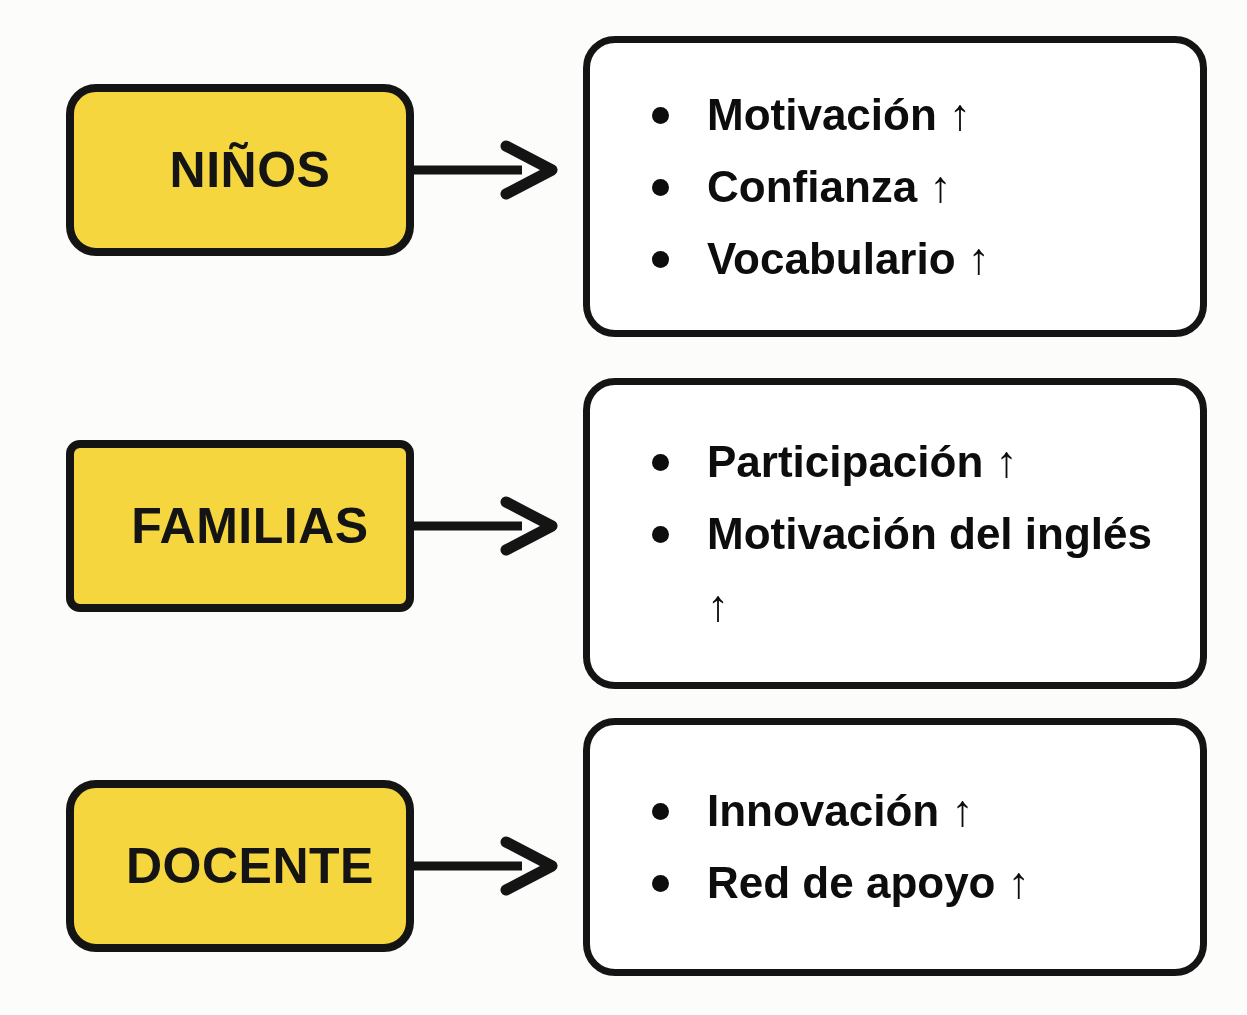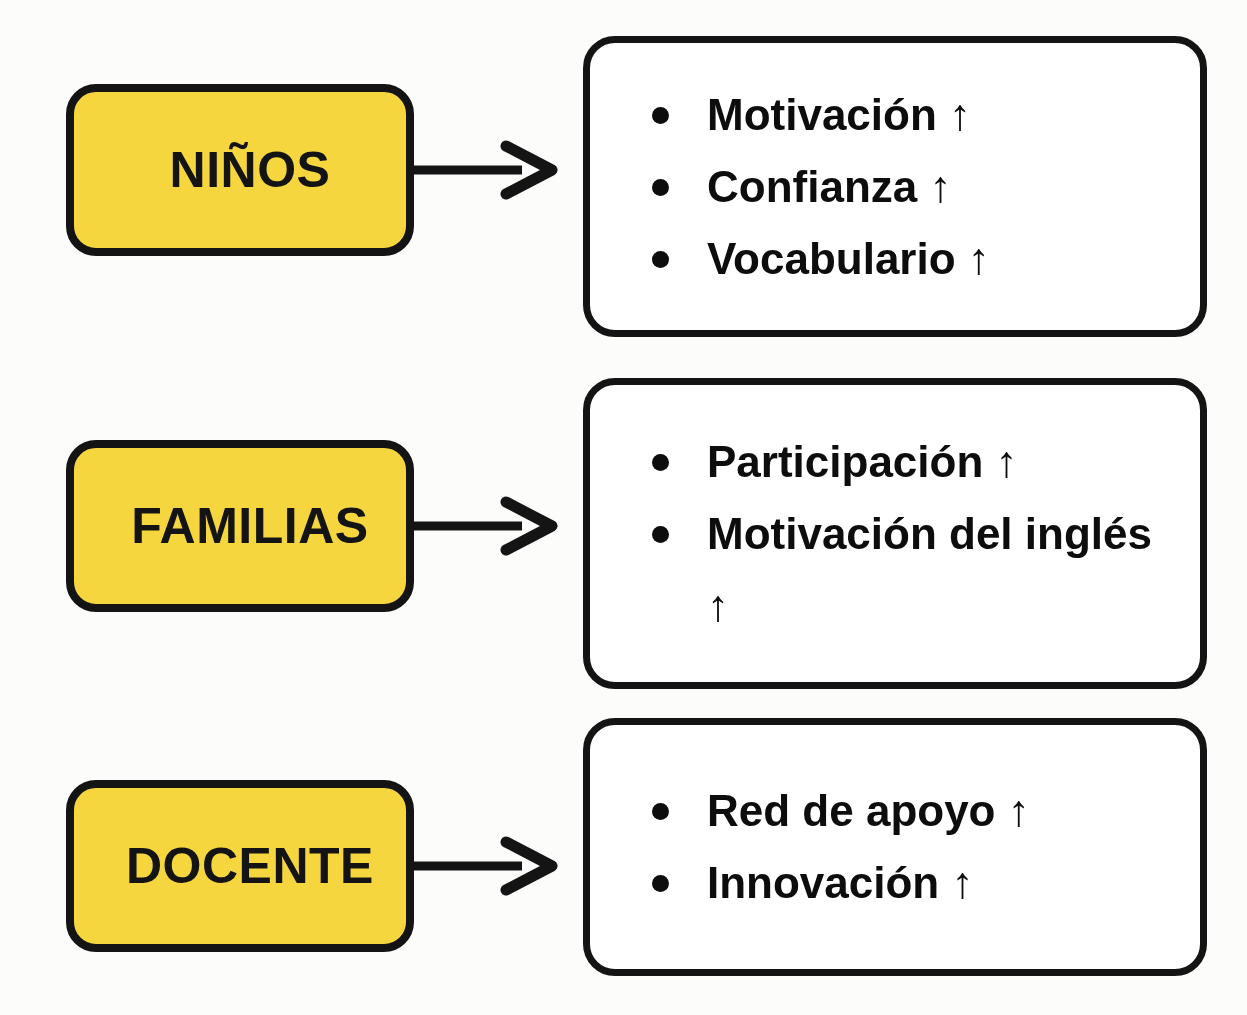--- a/index.html
+++ b/index.html
@@ -35,21 +35,21 @@
     justify-content: center;
     padding-left: 20px;
   }
   .src span {
     font-size: 50px;
     font-weight: bold;
     letter-spacing: 0.5px;
     color: var(--stroke);
   }
   .src.r1 { top: 84px; }
-  .src.r2 { top: 440px; }
+  .src.r2 { top: 440px; border-radius: 14px; }
   .src.r3 { top: 780px; }
 
   
   .arrow {
     position: absolute;
     left: 410px;
     width: 152px;
     height: 64px;
   }
   .arrow.a1 { top: 138px; }
@@ -143,22 +143,22 @@
     <span>DOCENTE</span>
   </div>
   <svg class="arrow a3" viewBox="0 0 152 64" aria-hidden="true">
     <path d="M2 32 H112" stroke="var(--stroke)" stroke-width="9" fill="none"></path>
     <path d="M96 8 L142 32 L96 56" stroke="var(--stroke)" stroke-width="11" fill="none" stroke-linecap="round" stroke-linejoin="round"></path>
   </svg>
   <div class="panel p3">
     <ul>
       <li>
         <span class="dot"></span>
-        <span class="text">Red de apoyo ↑</span>
+        <span class="text">Innovación ↑</span>
       </li>
       <li>
         <span class="dot"></span>
-        <span class="text">Innovación ↑</span>
+        <span class="text">Red de apoyo ↑</span>
       </li>
     </ul>
   </div>
 
 </div>
 
 </body></html>

